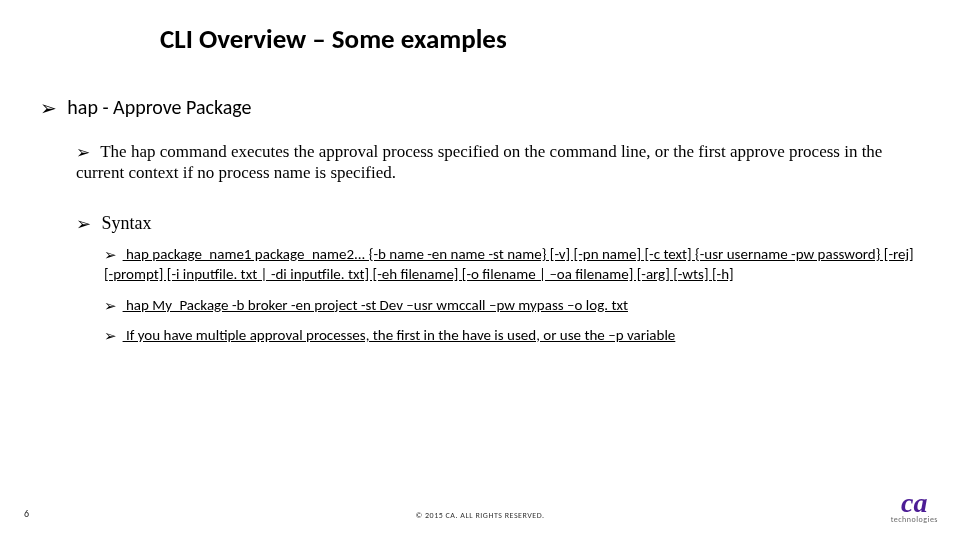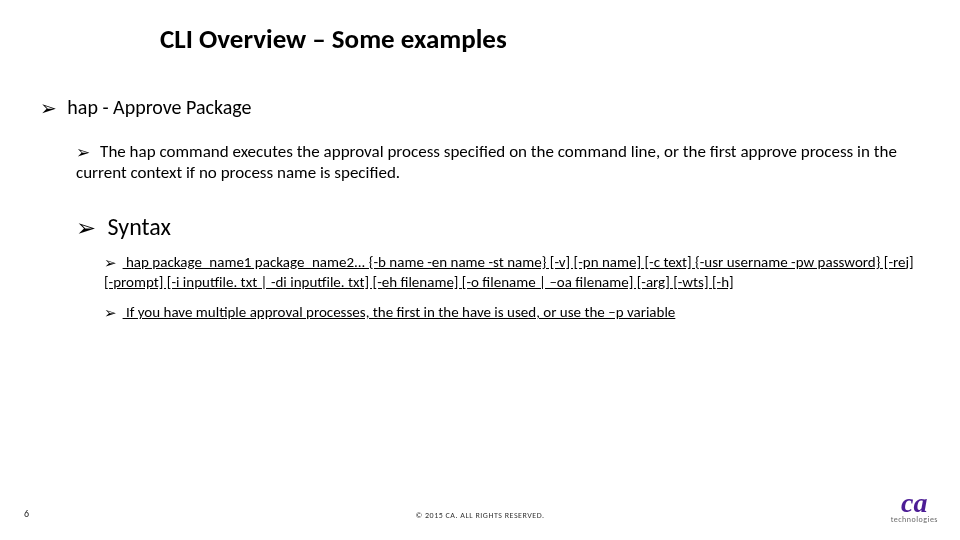--- a/index.html
+++ b/index.html
@@ -37,25 +37,26 @@
     transform: translateY(1px);
   }
   .lvl1 {
     margin: 0 0 22px 0;
     font-size: 20px;
   }
   .lvl2 {
     margin: 0 0 14px 36px;
     font-size: 17px;
     line-height: 1.25;
+    font-family: Liberation Serif, serif;
   }
   .lvl2.sub-head {
     margin-top: 28px;
     margin-bottom: 10px;
-    font-size: 24px;
+    font-size: 18px;
   }
   .lvl3 {
     margin: 0 0 10px 64px;
     font-size: 15px;
     line-height: 1.35;
     text-decoration: underline;
   }
   .page-num {
     position: absolute;
     left: 24px;
@@ -113,20 +114,24 @@
     <p class="lvl2 sub-head">
       <span class="arrow">➢</span>
       <span>Syntax</span>
     </p>
 
     <p class="lvl3">
       <span class="arrow">➢</span>
       <span>hap package_name1 package_name2... {-b name -en name -st name} [-v] [-pn name] [-c text] {-usr username -pw password} [-rej] [-prompt] [-i inputfile. txt | -di inputfile. txt] [-eh filename] [-o filename | –oa filename] [-arg] [-wts] [-h]</span>
     </p>
 
+    <p class="lvl3">
+      <span class="arrow">➢</span>
+      <span>hap My_Package -b broker -en project -st Dev –usr wmccall –pw mypass –o log. txt</span>
+    </p>
 
 
 
     <p class="lvl3">
       <span class="arrow">➢</span>
       <span>If you have multiple approval processes, the first in the have is used, or use the –p variable</span>
     </p>
 
   </div>
 

